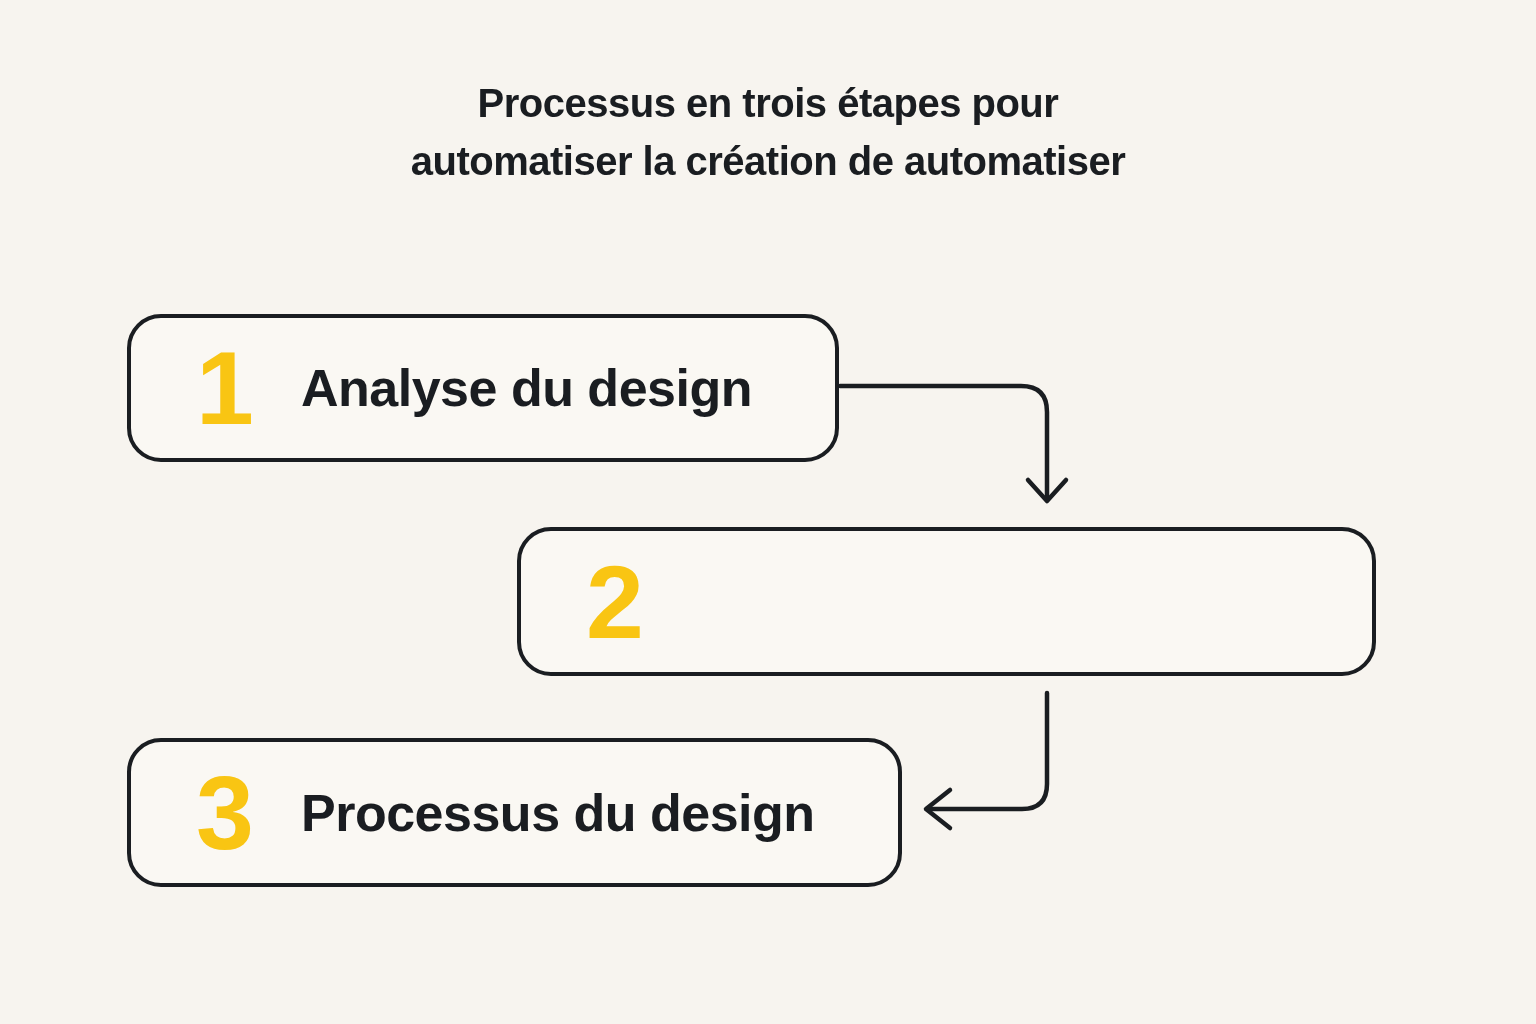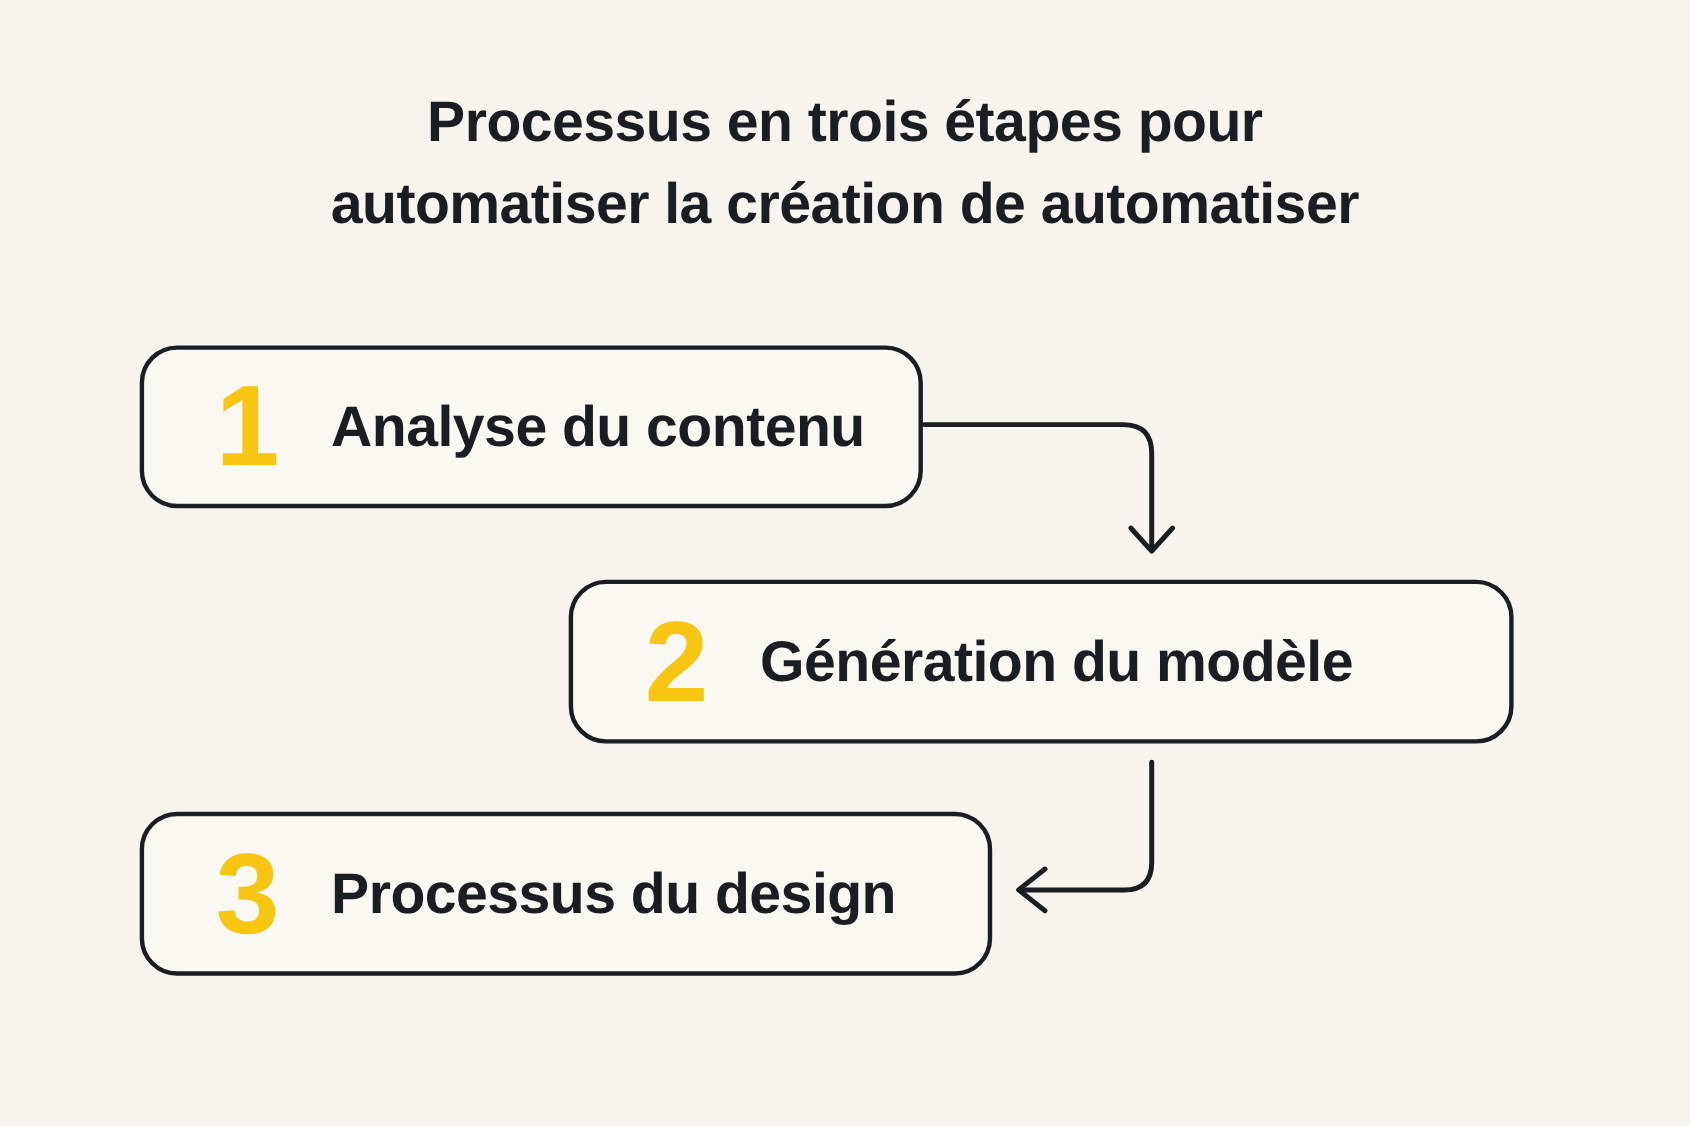--- a/index.html
+++ b/index.html
@@ -16,21 +16,21 @@
     color:var(--ink);
   }
   .canvas{
     position:relative;
     width:1536px;height:1024px;
   }
   .title{
     position:absolute;
     left:0;right:0;top:74px;
     text-align:center;
-    font-size:52px;
+    font-size:40px;
     font-weight:700;
     line-height:1.45;
     letter-spacing:-0.5px;
     color:var(--ink);
   }
   .title span{display:block;}
   .step{
     position:absolute;
     display:flex;
     align-items:center;
@@ -78,26 +78,25 @@
 
 <div class="canvas">
 
   <h1 class="title">
     <span>Processus en trois étapes pour</span>
     <span>automatiser la création de automatiser</span>
   </h1>
 
   <div class="step step1">
     <span class="num">1</span>
-    <span class="label">Analyse du contenu</span>
+    <span class="label">Analyse du design</span>
   </div>
 
   <div class="step step2">
     <span class="num">2</span>
-    <span class="label">Génération du modèle</span>
   </div>
 
   <div class="step step3">
     <span class="num">3</span>
     <span class="label">Processus du design</span>
   </div>
 
   <svg class="arrows" viewBox="0 0 1536 1024" xmlns="http://www.w3.org/2000/svg">
     <g>
       <path d="M 840 386 H 1021 Q 1047 386 1047 412 V 497"></path>

